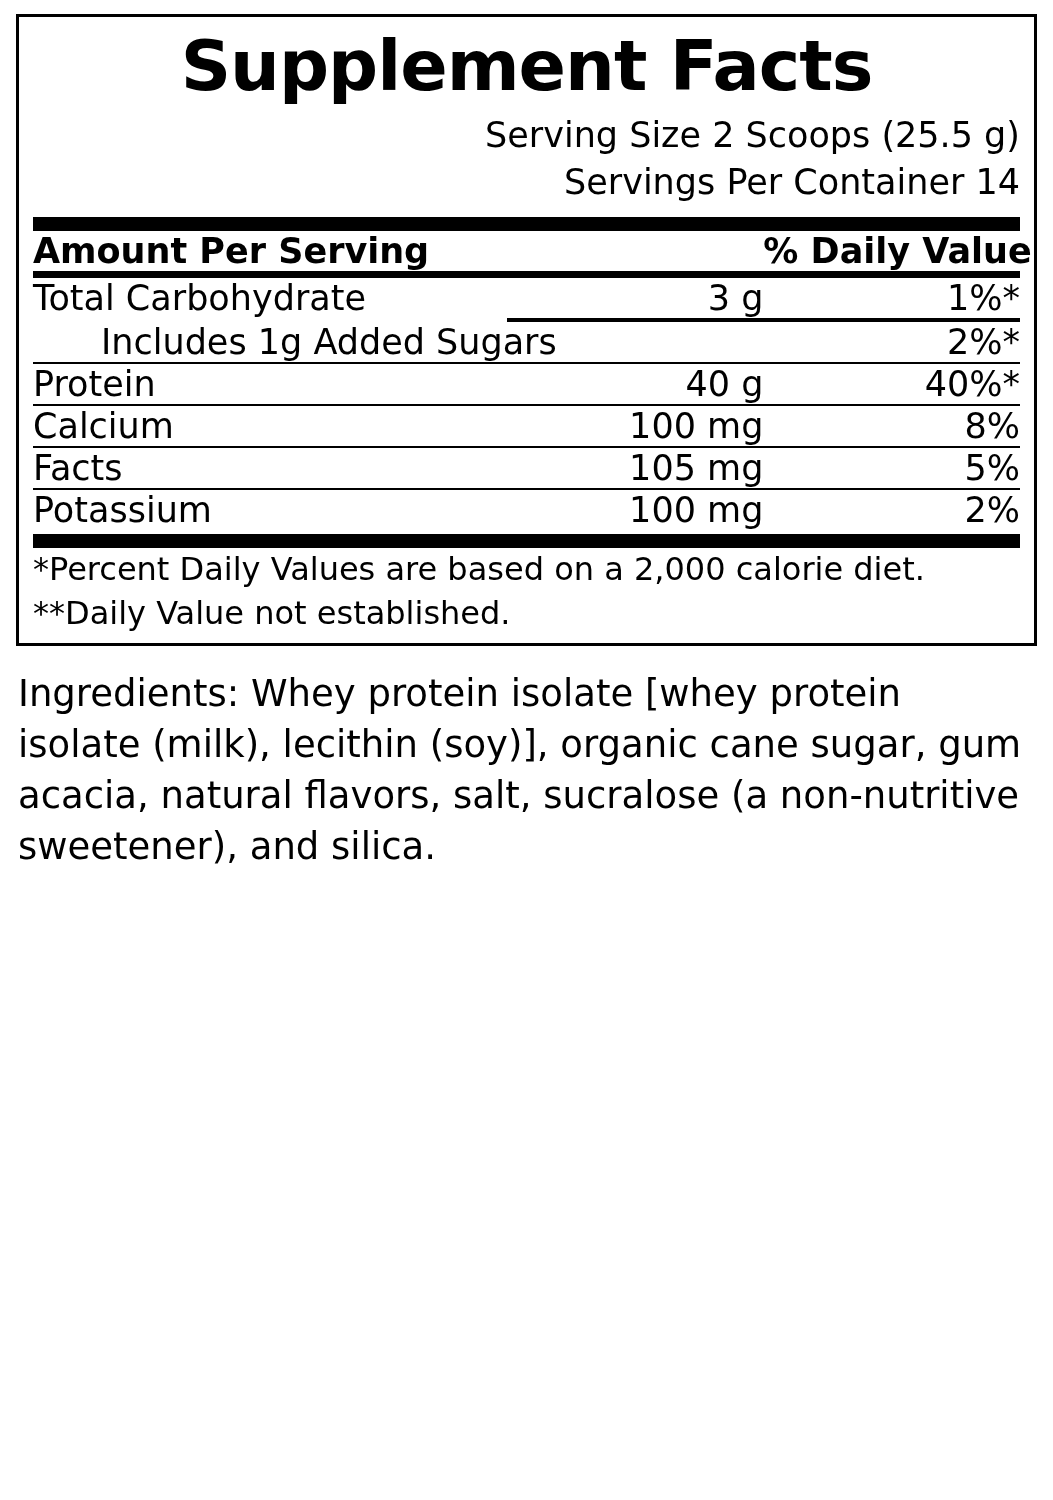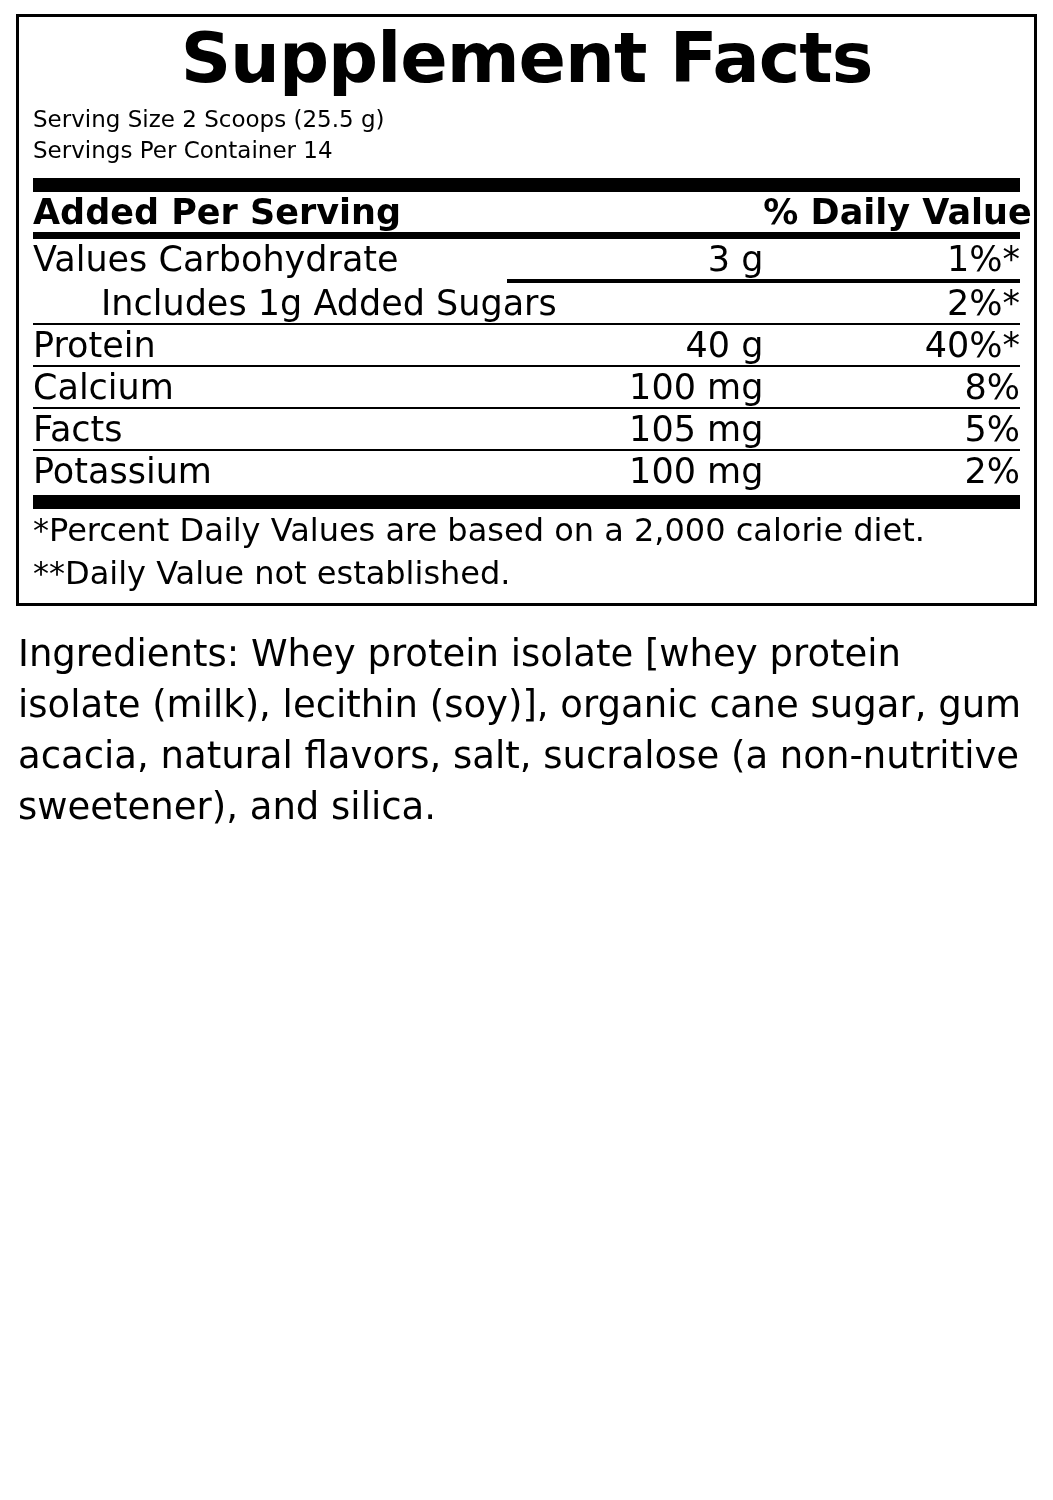--- a/index.html
+++ b/index.html
@@ -28,28 +28,29 @@
     box-sizing: border-box;
     padding: 6px 14px 8px 14px;
   }
 
   .title {
     font-size: 70px;
     font-weight: bold;
     letter-spacing: -1px;
     line-height: 1.02;
     text-align: center;
-    margin: 0 0 10px 0;
+    margin: 8px 0 10px 0;
     white-space: nowrap;
   }
 
   .serving-line {
-    font-size: 23px;
+    font-size: 35px;
     line-height: 1.33;
     white-space: nowrap;
+    text-align: right;
   }
 
   .rule-thick {
     height: 14px;
     background: #000;
     margin: 12px 0 0 0;
   }
   .rule-thick.bottom {
     margin: 4px 0 0 0;
   }
@@ -123,34 +124,34 @@
     <div class="title">Supplement Facts</div>
 
     <div class="serving-line">Serving Size 2 Scoops (25.5 g)</div>
     <div class="serving-line">Servings Per Container 14</div>
 
     <div class="rule-thick"></div>
 
     <table class="facts">
       <tbody>
           <tr class="hdr">
-        <td class="col-name">Added Per Serving</td>
+        <td class="col-name">Amount Per Serving</td>
         <td class="col-amt"></td>
         <td class="col-dv">% Daily Value</td>
       </tr>
       <tr class="sep">
         <td colspan="3" style="height:5px"></td>
       </tr>
 
       <tr class="sep">
             <td colspan="3"></td>
           </tr>
 
       <tr class="row">
-        <td class="col-name">Values Carbohydrate</td>
+        <td class="col-name">Total Carbohydrate</td>
         <td class="col-amt">3 g</td>
         <td class="col-dv">1%*</td>
       </tr>
       <tr class="sep indent1">
         <td class="pad"></td>
             <td></td>
             <td></td>
       </tr>
 
       <tr class="sep indent2">

